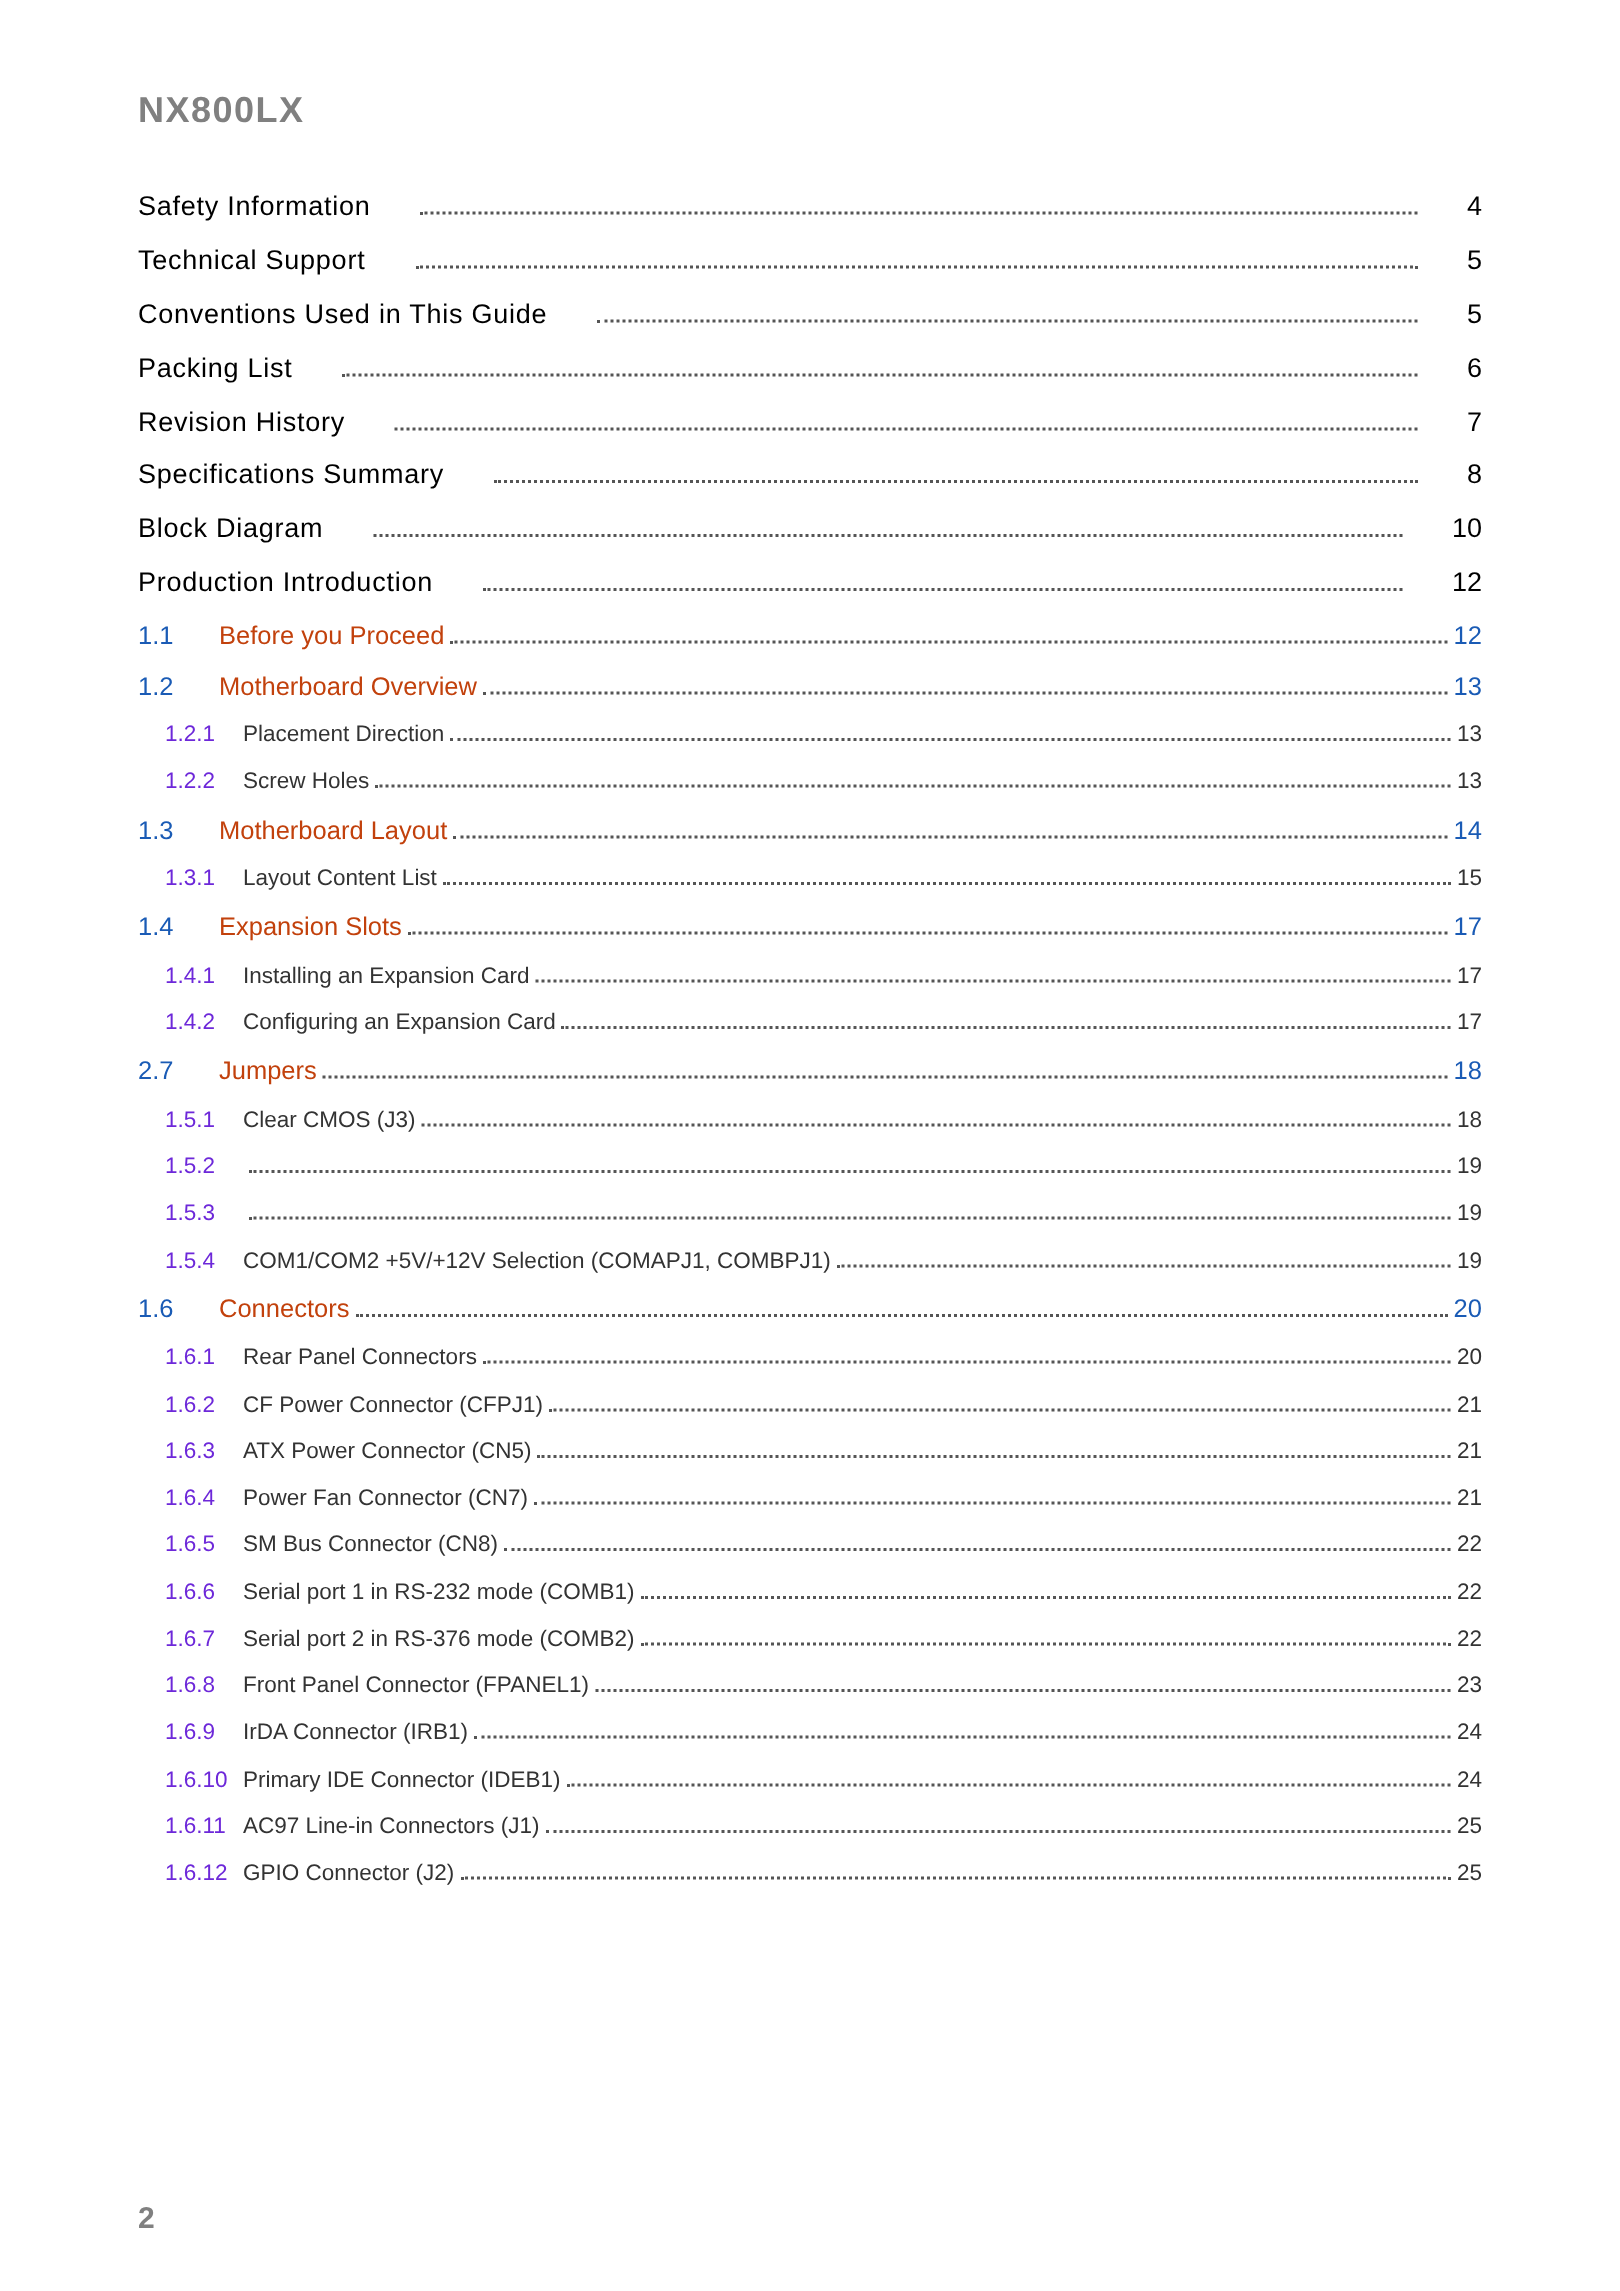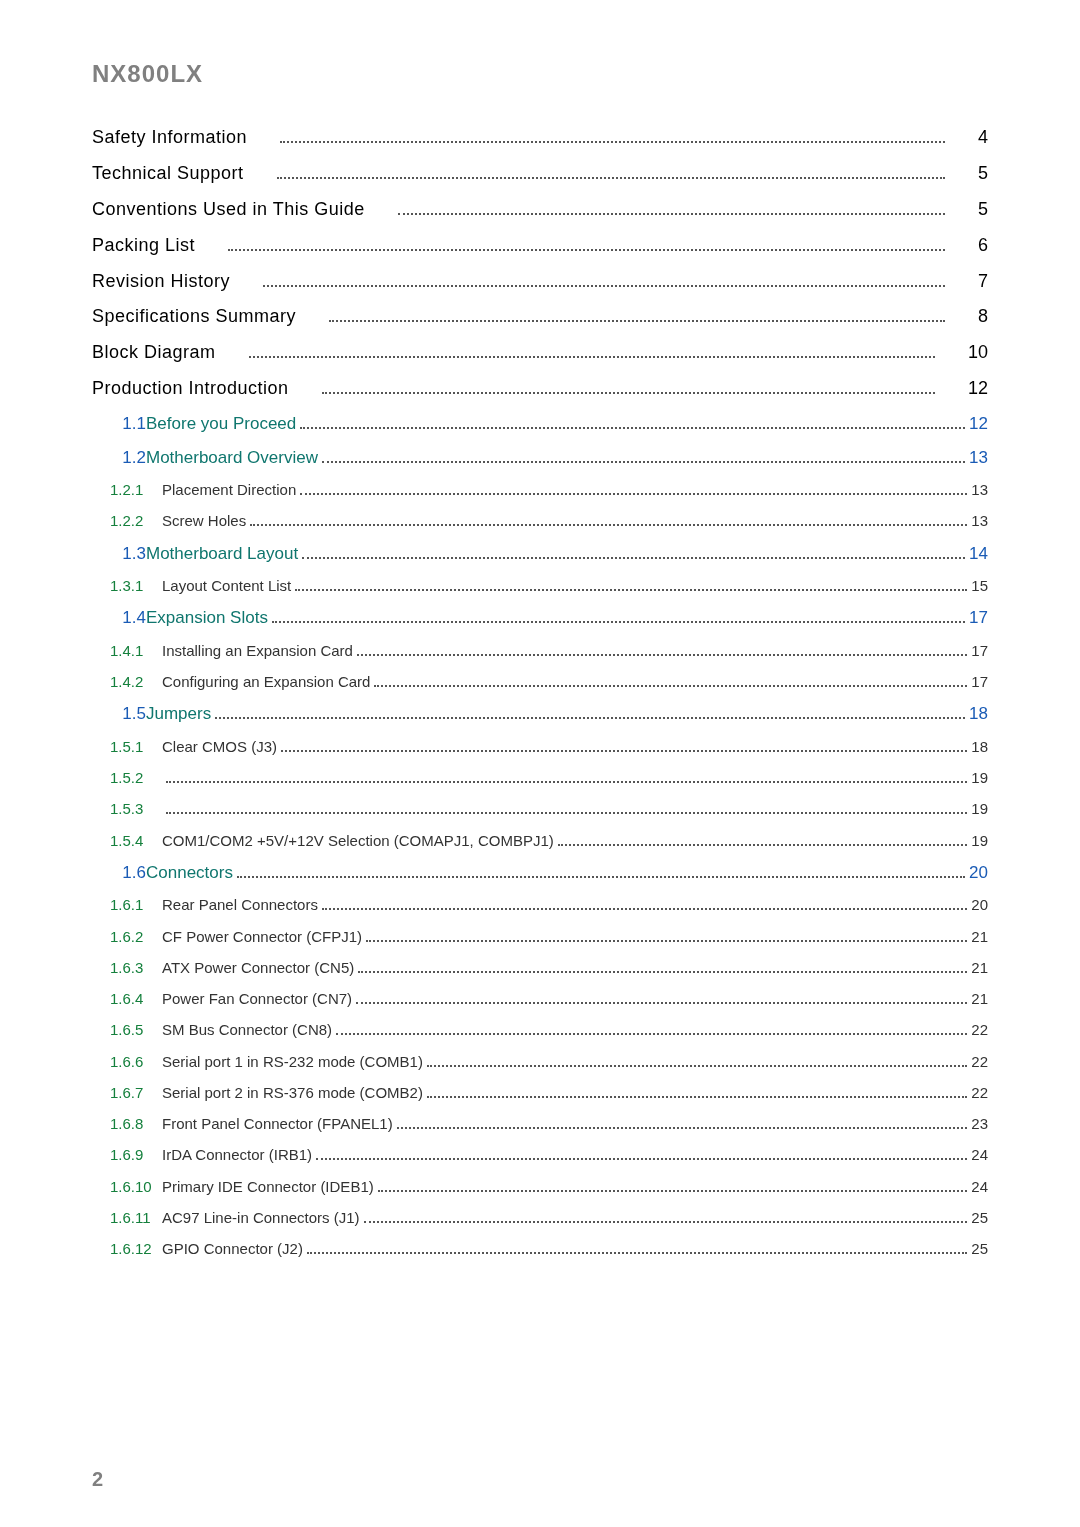--- a/index.html
+++ b/index.html
@@ -42,54 +42,54 @@
   .num-l1 {
     display: inline-block;
     width: 54px;
     color: #1a5bb5;
     font-size: 17px;
     flex-shrink: 0;
   }
   .num-l2 {
     display: inline-block;
     width: 70px;
-    color: #15803d;
+    color: #6d28d9;
     font-size: 15px;
     padding-left: 18px;
     flex-shrink: 0;
   }
   .label-l0 {
     color: #000000;
     font-size: 18px;
     letter-spacing: 0.5px;
     font-family: "Arial Narrow", Arial, sans-serif;
     white-space: nowrap;
   }
   .label-l1 {
-    color: #0f766e;
+    color: #c2410c;
     font-size: 17px;
     white-space: nowrap;
   }
   .label-l2 {
     color: #333333;
     font-size: 15px;
     white-space: nowrap;
   }
   .leader {
     flex: 1 1 auto;
     border-bottom: 2px dotted #555555;
     margin: 0 4px 4px 4px;
     min-width: 10px;
     height: 0.7em;
   }
   .page-num-l0 { color: #000000; font-size: 18px; font-family: "Arial Narrow", Arial, sans-serif; }
   .page-num-l1 { color: #1a5bb5; font-size: 17px; }
   .page-num-l2 { color: #333333; font-size: 15px; }
   .level-0 { padding-left: 0px; line-height: 1.55; gap: 29px; }
-  .level-1 { padding-left: 0px; line-height: 1.5; text-align: right; }
+  .level-1 { padding-left: 0px; line-height: 1.5; }
   .level-2 { padding-left: 0px; line-height: 1.55; }
   .footer-pagenum {
     position: absolute;
     bottom: 36px;
     left: 92px;
     color: #808080;
     font-size: 20px;
     font-weight: bold;
   }
 </style>
@@ -190,21 +190,21 @@
         <span class="leader"></span>
         <span class="page-num-l2">17</span>
       </div>
       <div class="entry level-2">
         <span class="num-l2">1.4.2</span>
         <span class="label-l2">Configuring an Expansion Card</span>
         <span class="leader"></span>
         <span class="page-num-l2">17</span>
       </div>
       <div class="entry level-1">
-        <span class="num-l1">1.5</span>
+        <span class="num-l1">2.7</span>
         <span class="label-l1">Jumpers</span>
         <span class="leader"></span>
         <span class="page-num-l1">18</span>
       </div>
       <div class="entry level-2">
         <span class="num-l2">1.5.1</span>
         <span class="label-l2">Clear CMOS (J3)</span>
         <span class="leader"></span>
         <span class="page-num-l2">18</span>
       </div>

